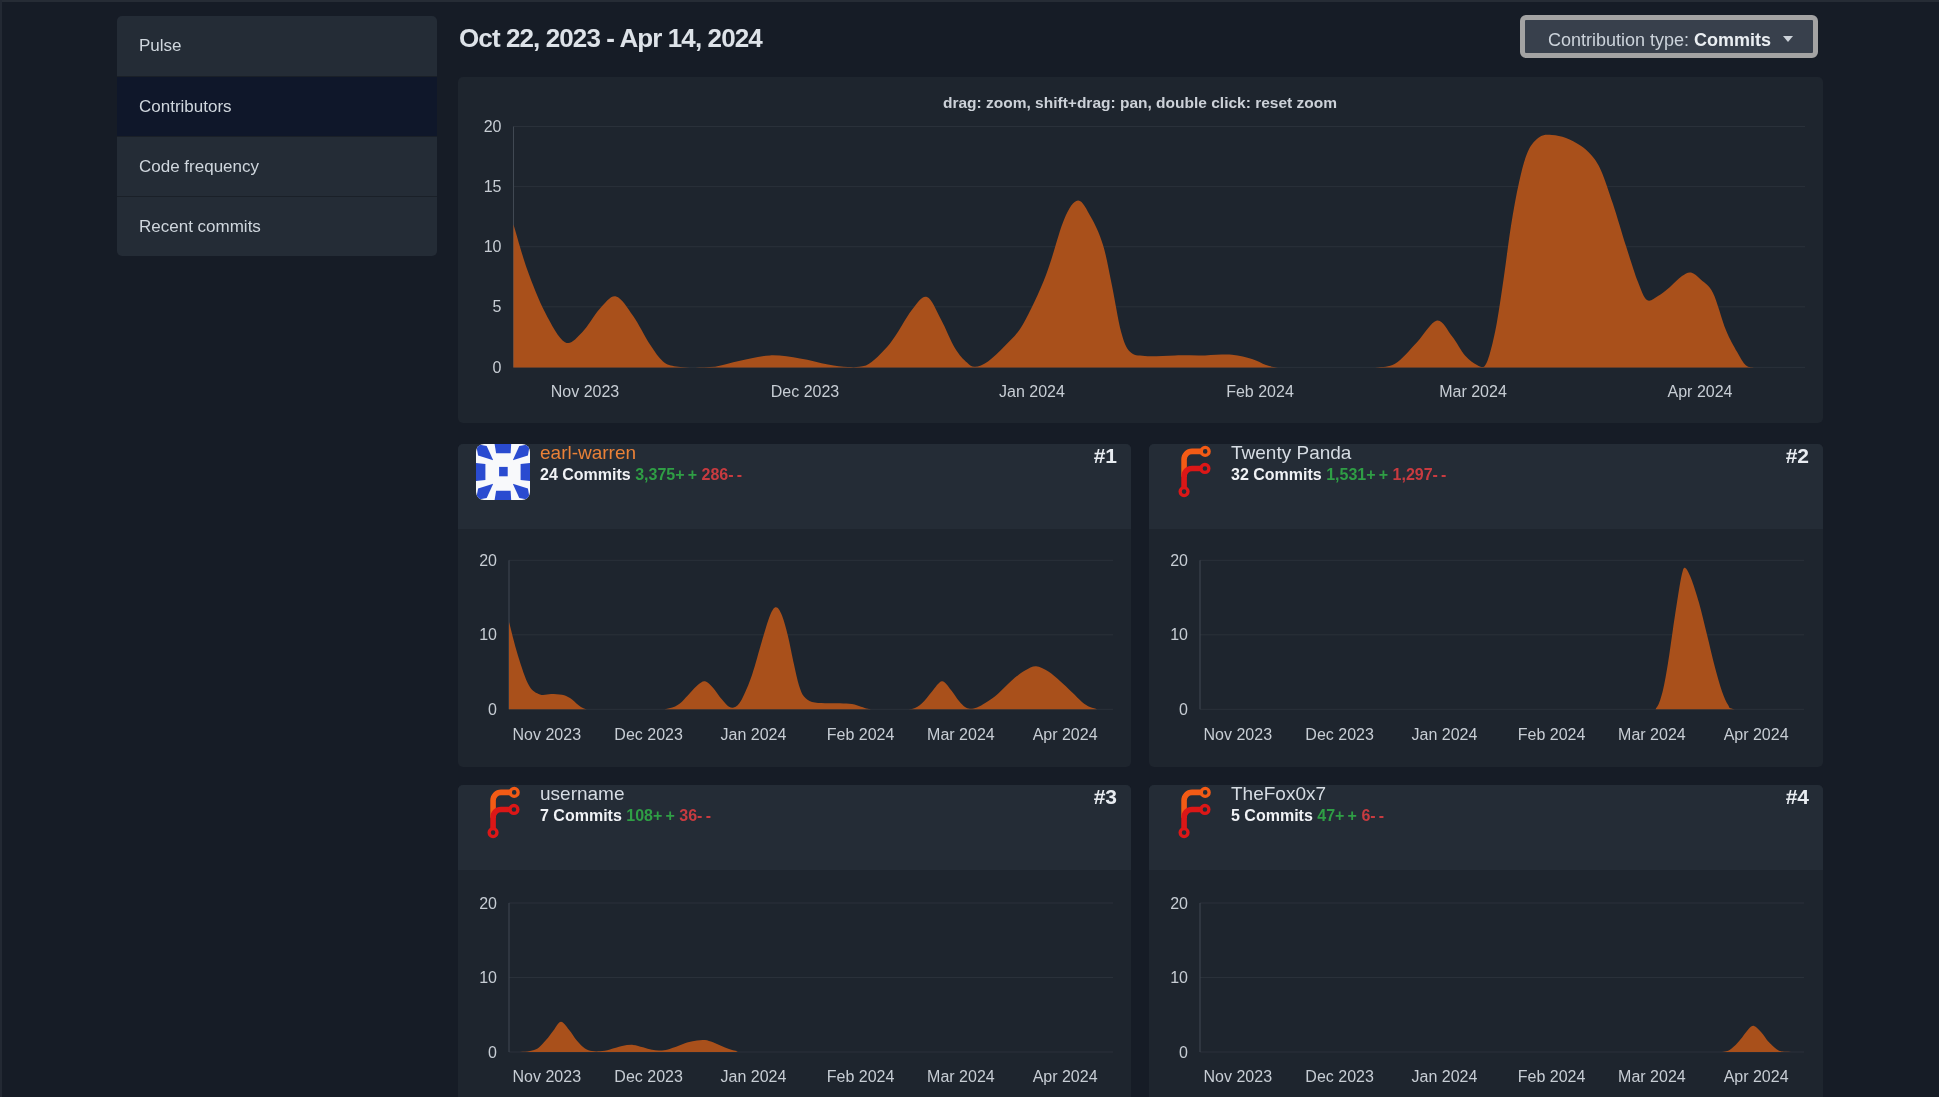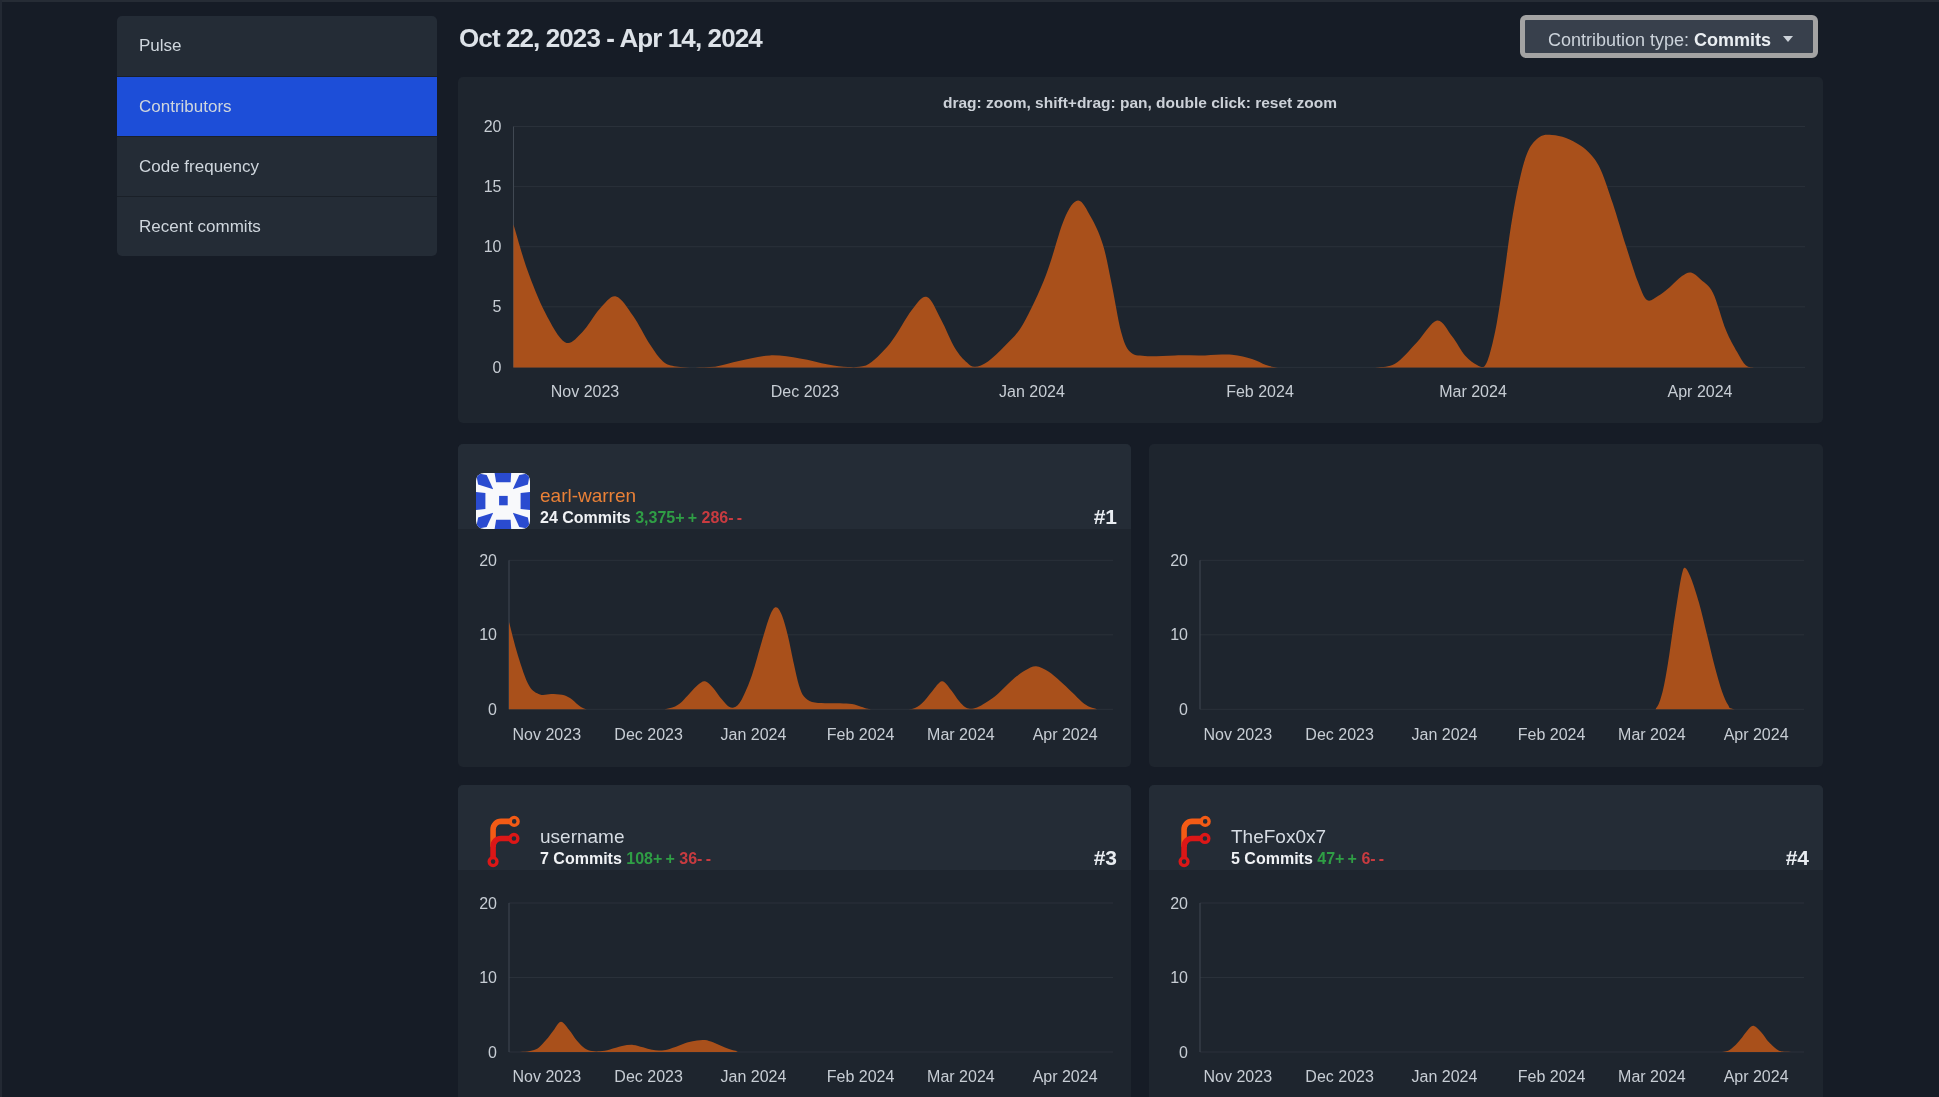--- a/index.html
+++ b/index.html
@@ -1,26 +1,26 @@
 <!DOCTYPE html>
 <html><head><meta charset="utf-8"><style>
 *{margin:0;padding:0;box-sizing:border-box}
 html,body{width:1939px;height:1097px;background:#161c26;font-family:"Liberation Sans",sans-serif;position:relative;overflow:hidden}
 .topline{position:absolute;left:0;top:0;width:1939px;height:2px;background:#262c35}
 .menu{position:absolute;left:117px;top:16px;width:320px;background:#242c36;border-radius:5px;overflow:hidden}
 .menu .item{height:60px;line-height:59px;padding-left:22px;font-size:17px;color:#cfd6dd;border-top:1px solid #1a2028}
 .menu .item:first-child{border-top:none}
-.menu .item.on{background:#1d4ed8}
+.menu .item.on{background:#0f172a}
 h1{position:absolute;left:459px;top:23px;font-size:26px;font-weight:700;color:#dde2e8;letter-spacing:-0.9px}
 .btn{position:absolute;left:1520px;top:15px;width:298px;height:43px;background:#38404c;border:5px solid #a3a3a3;border-radius:6px;color:#ccd3db;font-size:18px;padding-left:23px;line-height:41px}
 .btn b{color:#eaeef2}
 .caret{display:inline-block;margin-left:12px;width:0;height:0;border-left:5px solid transparent;border-right:5px solid transparent;border-top:6px solid #cdd3da;vertical-align:middle;margin-top:-4px}
 .card{position:absolute;background:#1e252e;border-radius:5px;overflow:hidden}
 .chart{position:absolute;left:0;top:0}
-.chdr{position:relative;height:85px;background:#242c36;display:flex;align-items:flex-end;padding:0 14px 0 18px}
+.chdr{position:relative;height:85px;background:#242c36;display:flex;align-items:flex-start;padding:0 14px 0 18px}
 .avatar{width:54px;height:56px;margin-right:10px;flex:0 0 auto}
 .avatar svg{display:block}
 .cinfo{flex:1 1 auto;position:relative;top:-2px}
 .cname{font-size:19px;line-height:22px;color:#d4dae1;margin-bottom:2px}
 .cstats{font-size:16px;color:#f0f2f5;font-weight:bold}
 .cstats .g{color:#2f9e45}
 .cstats .r{color:#c83b40}
 .rank{font-size:21px;font-weight:bold;color:#e8ecf1}
 </style></head><body>
 <div class="topline"></div>
@@ -112,20 +112,38 @@
 <text x="39" y="196.3" text-anchor="end" font-size="16" fill="#c7cdd4">10</text>
 <text x="39" y="270.8" text-anchor="end" font-size="16" fill="#c7cdd4">0</text>
 <text x="88.8" y="295.5" text-anchor="middle" font-size="16" fill="#c7cdd4">Nov 2023</text>
 <text x="190.6" y="295.5" text-anchor="middle" font-size="16" fill="#c7cdd4">Dec 2023</text>
 <text x="295.5" y="295.5" text-anchor="middle" font-size="16" fill="#c7cdd4">Jan 2024</text>
 <text x="402.6" y="295.5" text-anchor="middle" font-size="16" fill="#c7cdd4">Feb 2024</text>
 <text x="502.9" y="295.5" text-anchor="middle" font-size="16" fill="#c7cdd4">Mar 2024</text>
 <text x="607.1" y="295.5" text-anchor="middle" font-size="16" fill="#c7cdd4">Apr 2024</text>
 <path d="M51.0 265.3 C84.3 265.3 184.3 265.3 251.0 265.3 C317.7 265.3 409.3 265.3 451.0 265.3 C492.7 265.3 491.5 265.3 501.0 265.3 C510.5 264.9 505.8 265.3 508.0 263.1 C510.2 259.8 512.2 253.3 514.0 245.9 C515.8 238.6 517.3 229.3 519.0 219.1 C520.7 208.9 522.3 196.0 524.0 184.8 C525.7 173.7 527.5 161.2 529.0 152.1 C530.5 142.9 531.8 134.4 533.0 129.7 C534.2 125.0 534.5 123.0 536.0 123.8 C537.5 124.5 539.7 128.3 542.0 134.2 C544.3 140.0 547.3 149.3 550.0 158.8 C552.7 168.2 555.3 180.0 558.0 190.8 C560.7 201.6 563.5 214.1 566.0 223.6 C568.5 233.0 570.8 241.2 573.0 247.4 C575.2 253.6 577.2 257.9 579.0 260.8 C580.8 263.7 579.5 264.2 584.0 264.9 C588.5 265.3 594.3 265.2 606.0 265.3 C617.7 265.3 646.0 265.3 654.0 265.3 L654.0 265.3 L51.0 265.3 Z" fill="#a9501b"></path>
 </svg></div>
+<div class="chdr">
+<div class="avatar">
+        <svg width="54" height="56" viewBox="0 0 212 220">
+<g fill="none">
+<path d="M67 129 V60 A31 31 0 0 1 98 29 H135" stroke="#f35b15" stroke-width="22"></path>
+<circle cx="150" cy="29" r="15.5" stroke="#f35b15" stroke-width="13"></circle>
+<path d="M67 172 V127 A31 31 0 0 1 98 96 H134" stroke="#dc1717" stroke-width="22"></path>
+<circle cx="149" cy="96" r="15.5" stroke="#dc1717" stroke-width="13"></circle>
+<circle cx="67" cy="187" r="15.5" stroke="#dc1717" stroke-width="13"></circle>
+</g>
+        </svg>
+      </div>
+<div class="cinfo">
+<div class="cname" style="color:#d6dce3">Twenty Panda</div>
+<div class="cstats"><b>32 Commits</b> <span class="g">1,531+ +</span> <span class="r">1,297- -</span></div>
+</div>
+<div class="rank">#2</div>
+</div>
 </div>
 <div class="card" style="left:458px;top:785px;width:673px;height:323px">
 <div class="chart"><svg width="673" height="323" viewBox="0 0 673 323" font-family="Liberation Sans, sans-serif">
 <line x1="51" y1="118.0" x2="655" y2="118.0" stroke="#2a313a" stroke-width="1"></line>
 <line x1="51" y1="192.5" x2="655" y2="192.5" stroke="#2a313a" stroke-width="1"></line>
 <line x1="51" y1="267.0" x2="655" y2="267.0" stroke="#2a313a" stroke-width="1"></line>
 <line x1="51" y1="118.0" x2="51" y2="267.0" stroke="#414953" stroke-width="1"></line>
 <text x="39" y="123.5" text-anchor="end" font-size="16" fill="#c7cdd4">20</text>
 <text x="39" y="198.0" text-anchor="end" font-size="16" fill="#c7cdd4">10</text>
 <text x="39" y="272.5" text-anchor="end" font-size="16" fill="#c7cdd4">0</text>

